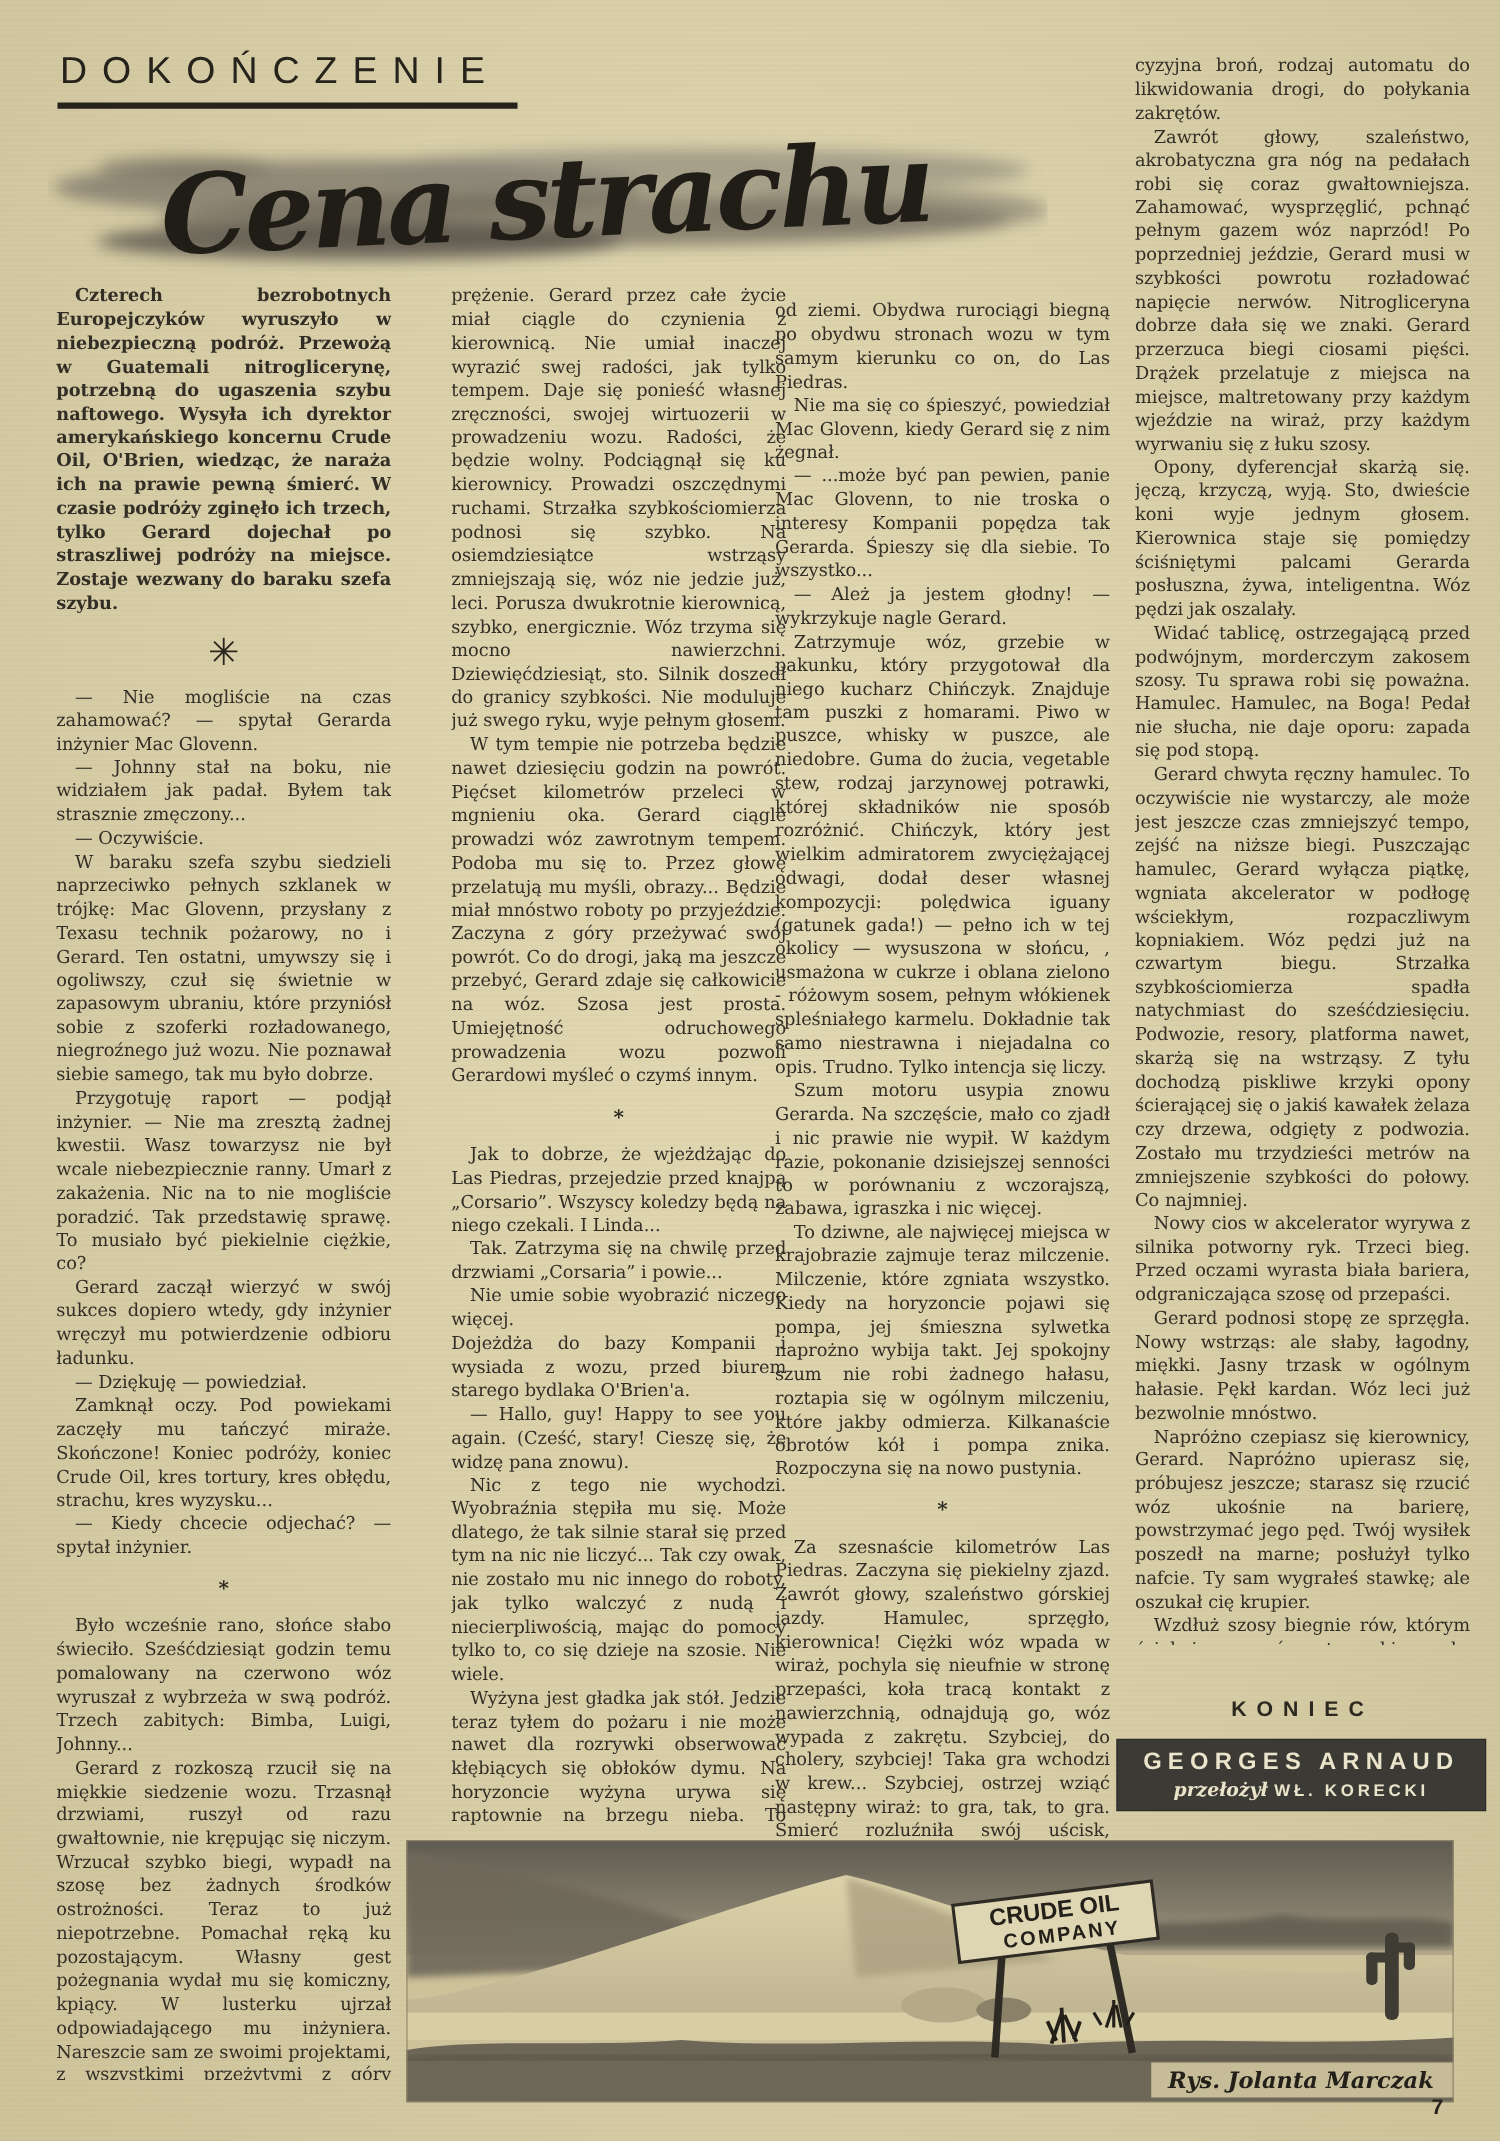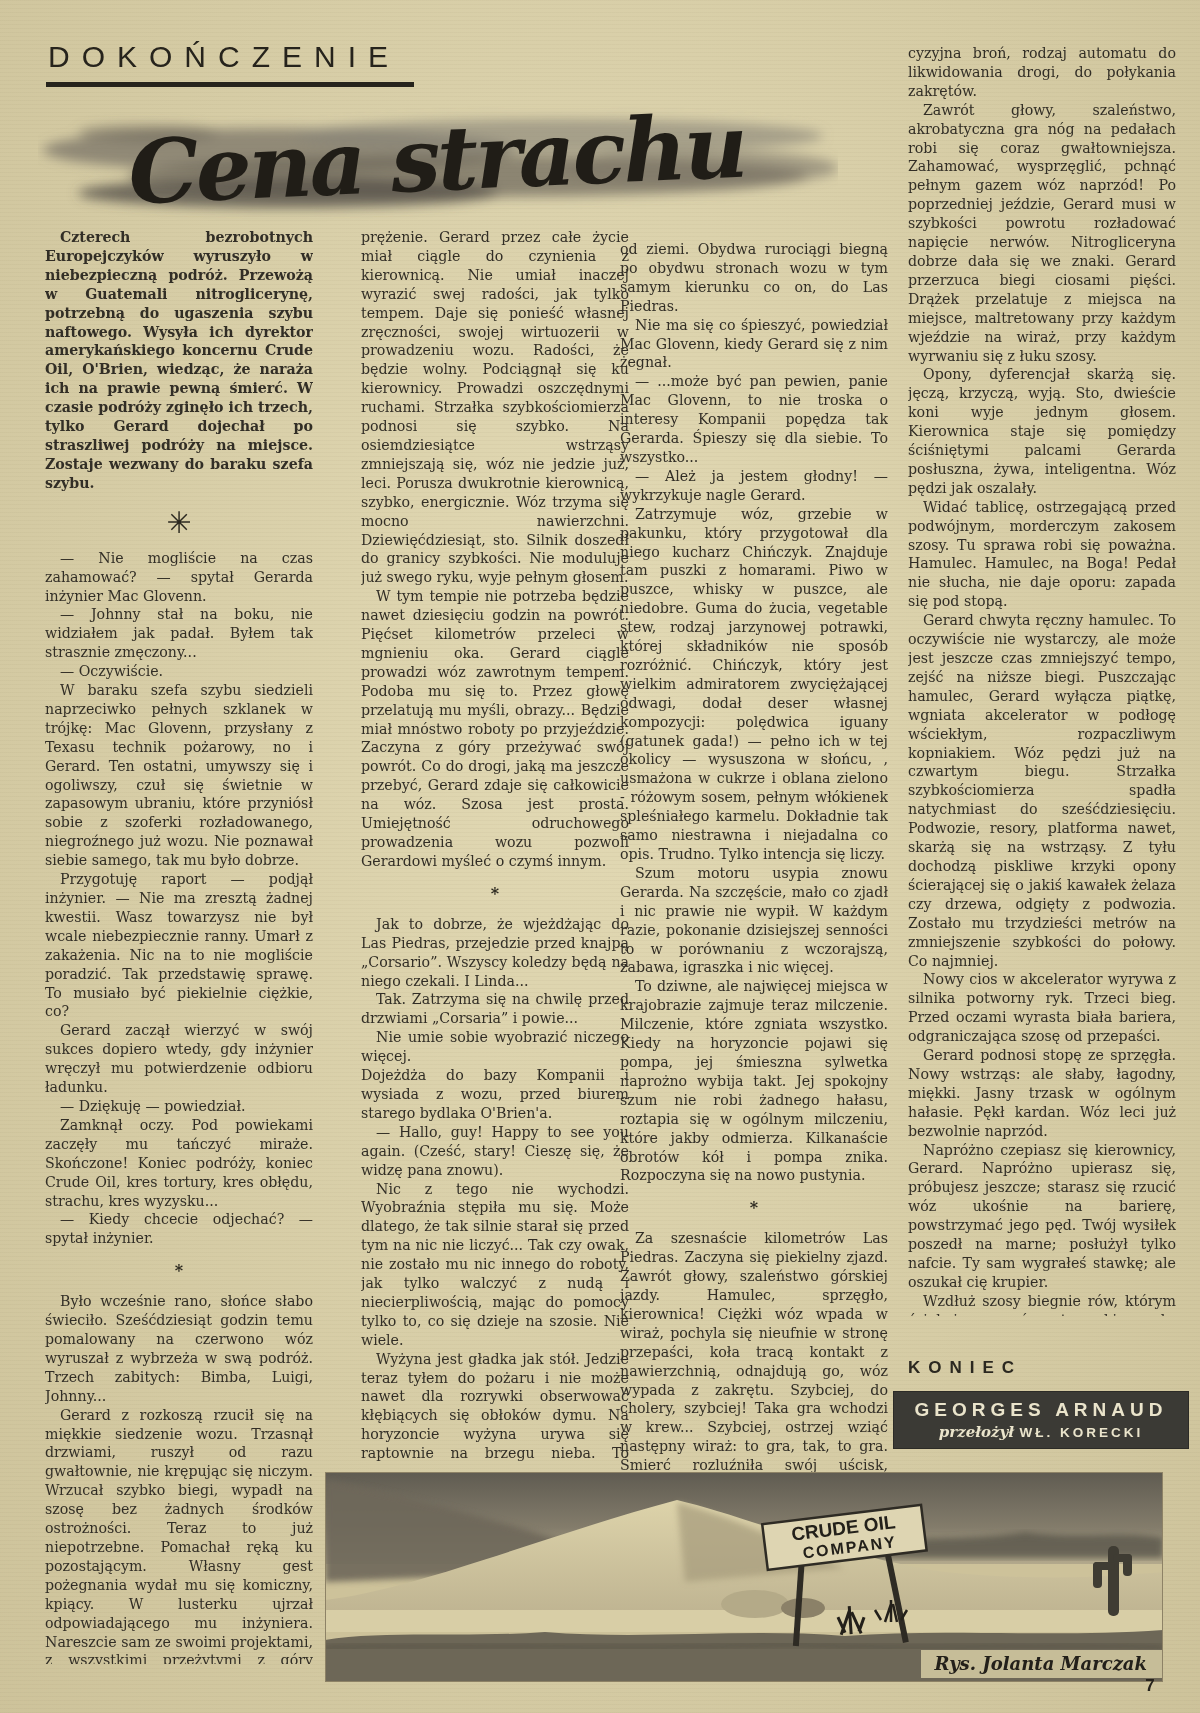--- a/index.html
+++ b/index.html
@@ -26,21 +26,21 @@
   .col1{left:45px;top:228px;height:1436px;}
   .col2{left:321px;top:228px;height:1236px;margin-left:40px;}
   .col3{left:620px;top:240px;height:1236px;}
   .col4{left:908px;top:44px;height:1272px;}
   .para{margin:0;text-indent:15px;}
   .para.noind{text-indent:0;}
   .para.intro{font-weight:bold;}
   .sep-big{text-align:center;font-size:30px;line-height:36px;margin:12px 0 8px;color:#2b281f;}
   .sep-small{text-align:center;font-weight:bold;font-size:16px;line-height:16px;margin:15px 0 13px;color:#2b281f;}
   .koniec{
-    position:absolute;left:908px;top:1358px;width:268px;
+    position:absolute;left:908px;top:1358px;width:268px;text-align:center;
     font-family:"Liberation Sans",sans-serif;font-weight:bold;
     font-size:17px;letter-spacing:8px;color:#2b2820;
   }
   .credit-box{
     position:absolute;left:894px;top:1392px;width:294px;height:56px;
     background:#3b3a35;color:#eae4cb;text-align:center;box-shadow:0 0 0 1px #2c2b27;
   }
   .credit-author{
     font-family:"Liberation Sans",sans-serif;font-weight:bold;
     font-size:19px;letter-spacing:5px;padding-top:7px;
@@ -119,21 +119,21 @@
       <div class="sep-small">*</div>
       <p class="para">Za szesnaście kilometrów Las Piedras. Zaczyna się piekielny zjazd. Zawrót głowy, szaleństwo górskiej jazdy. Hamulec, sprzęgło, kierownica! Ciężki wóz wpada w wiraż, pochyla się nieufnie w stronę przepaści, koła tracą kontakt z nawierzchnią, odnajdują go, wóz wypada z zakrętu. Szybciej, do cholery, szybciej! Taka gra wchodzi w krew... Szybciej, ostrzej wziąć następny wiraż: to gra, tak, to gra. Śmierć rozluźniła swój uścisk, śmiertelny ładunek został daleko, koło szybu. W rękach człowieka, podnieconego swym zwycięstwem, pozostała posłuszna, pre-</p>
     </div>
   <div class="col col4">
       <p class="para noind">cyzyjna broń, rodzaj automatu do likwidowania drogi, do połykania zakrętów.</p>
       <p class="para">Zawrót głowy, szaleństwo, akrobatyczna gra nóg na pedałach robi się coraz gwałtowniejsza. Zahamować, wysprzęglić, pchnąć pełnym gazem wóz naprzód! Po poprzedniej jeździe, Gerard musi w szybkości powrotu rozładować napięcie nerwów. Nitrogliceryna dobrze dała się we znaki. Gerard przerzuca biegi ciosami pięści. Drążek przelatuje z miejsca na miejsce, maltretowany przy każdym wjeździe na wiraż, przy każdym wyrwaniu się z łuku szosy.</p>
       <p class="para">Opony, dyferencjał skarżą się. jęczą, krzyczą, wyją. Sto, dwieście koni wyje jednym głosem. Kierownica staje się pomiędzy ściśniętymi palcami Gerarda posłuszna, żywa, inteligentna. Wóz pędzi jak oszalały.</p>
       <p class="para">Widać tablicę, ostrzegającą przed podwójnym, morderczym zakosem szosy. Tu sprawa robi się poważna. Hamulec. Hamulec, na Boga! Pedał nie słucha, nie daje oporu: zapada się pod stopą.</p>
       <p class="para">Gerard chwyta ręczny hamulec. To oczywiście nie wystarczy, ale może jest jeszcze czas zmniejszyć tempo, zejść na niższe biegi. Puszczając hamulec, Gerard wyłącza piątkę, wgniata akcelerator w podłogę wściekłym, rozpaczliwym kopniakiem. Wóz pędzi już na czwartym biegu. Strzałka szybkościomierza spadła natychmiast do sześćdziesięciu. Podwozie, resory, platforma nawet, skarżą się na wstrząsy. Z tyłu dochodzą piskliwe krzyki opony ścierającej się o jakiś kawałek żelaza czy drzewa, odgięty z podwozia. Zostało mu trzydzieści metrów na zmniejszenie szybkości do połowy. Co najmniej.</p>
       <p class="para">Nowy cios w akcelerator wyrywa z silnika potworny ryk. Trzeci bieg. Przed oczami wyrasta biała bariera, odgraniczająca szosę od przepaści.</p>
-      <p class="para">Gerard podnosi stopę ze sprzęgła. Nowy wstrząs: ale słaby, łagodny, miękki. Jasny trzask w ogólnym hałasie. Pękł kardan. Wóz leci już bezwolnie naprzód.</p>
+      <p class="para">Gerard podnosi stopę ze sprzęgła. Nowy wstrząs: ale słaby, łagodny, miękki. Jasny trzask w ogólnym hałasie. Pękł kardan. Wóz leci już bezwolnie mnóstwo.</p>
       <p class="para">Napróżno czepiasz się kierownicy, Gerard. Napróżno upierasz się, próbujesz jeszcze; starasz się rzucić wóz ukośnie na barierę, powstrzymać jego pęd. Twój wysiłek poszedł na marne; posłużył tylko nafcie. Ty sam wygrałeś stawkę; ale oszukał cię krupier.</p>
       <p class="para">Wzdłuż szosy biegnie rów, którym ściekają z gór strumyki wody. Ześlizguje się weń jedno koło. Odlatuje wreszcie w tył, wyrywając słupki bariery. Wóz tyłem wpada w przepaść. Kręci się, rozpada przed ostatecznym rozbiciem. Towarzyszy mu w locie deszcz odłamków żelaza. Gerard ginie z rękami zaciśniętymi kurczowo na kierownicy.</p>
     </div>
 
   <div class="koniec">KONIEC</div>
 
   <div class="credit-box">
     <div class="credit-author">GEORGES ARNAUD</div>
     <div class="credit-translator">
       <span class="ital">przełożył</span>

